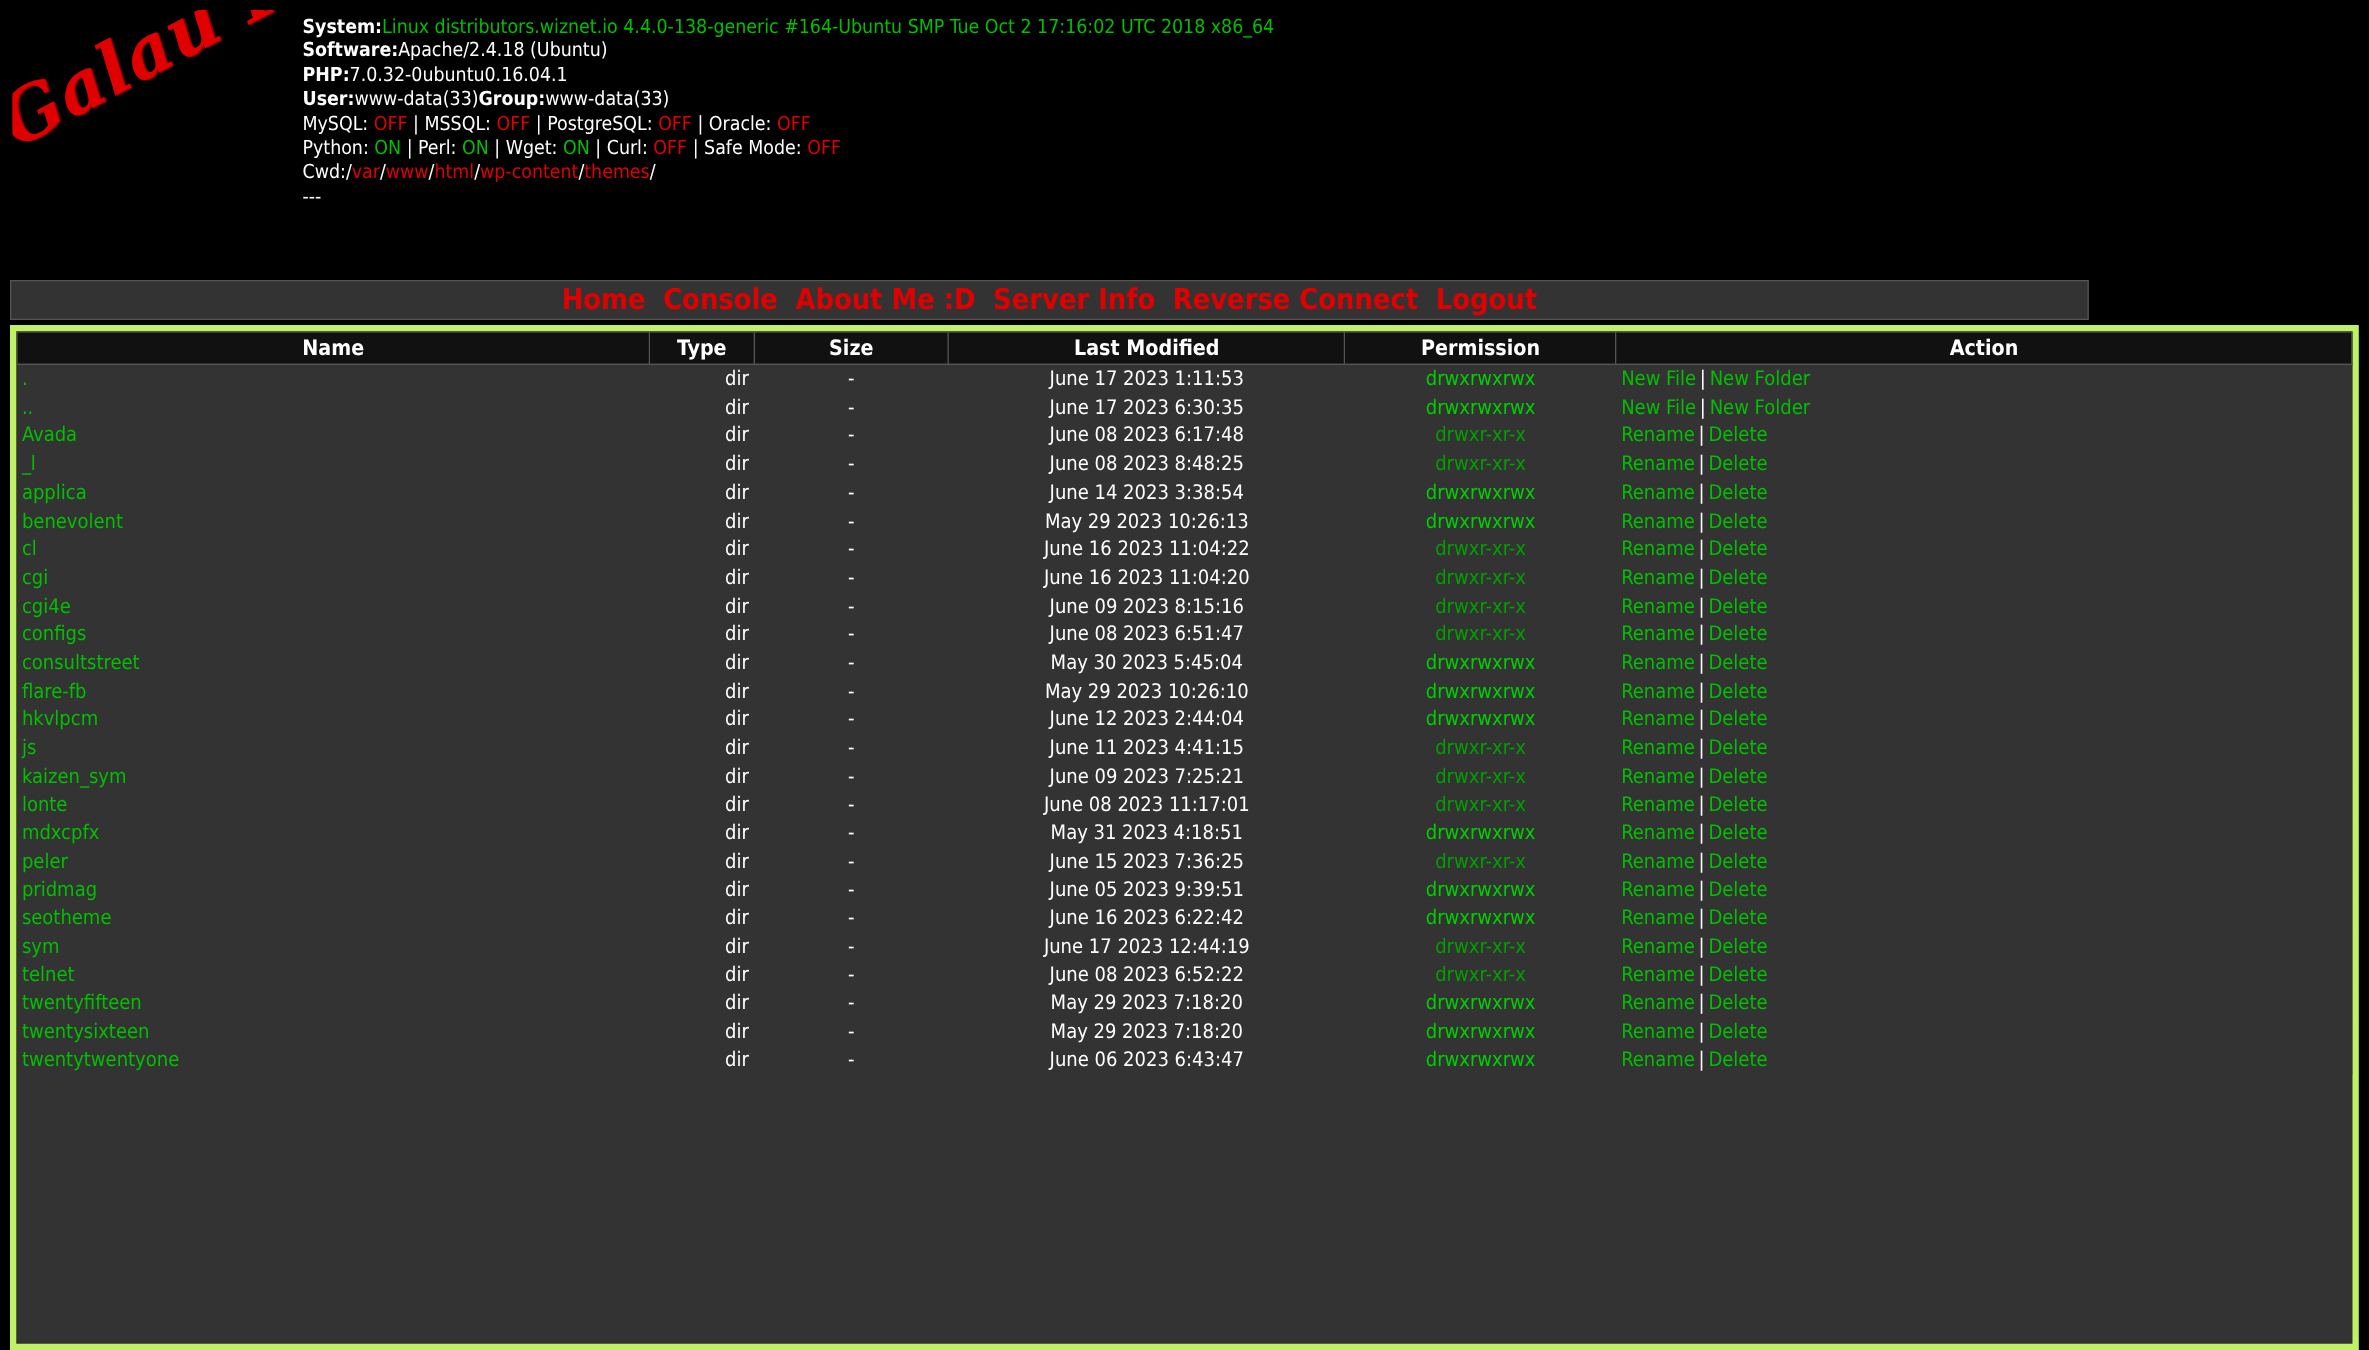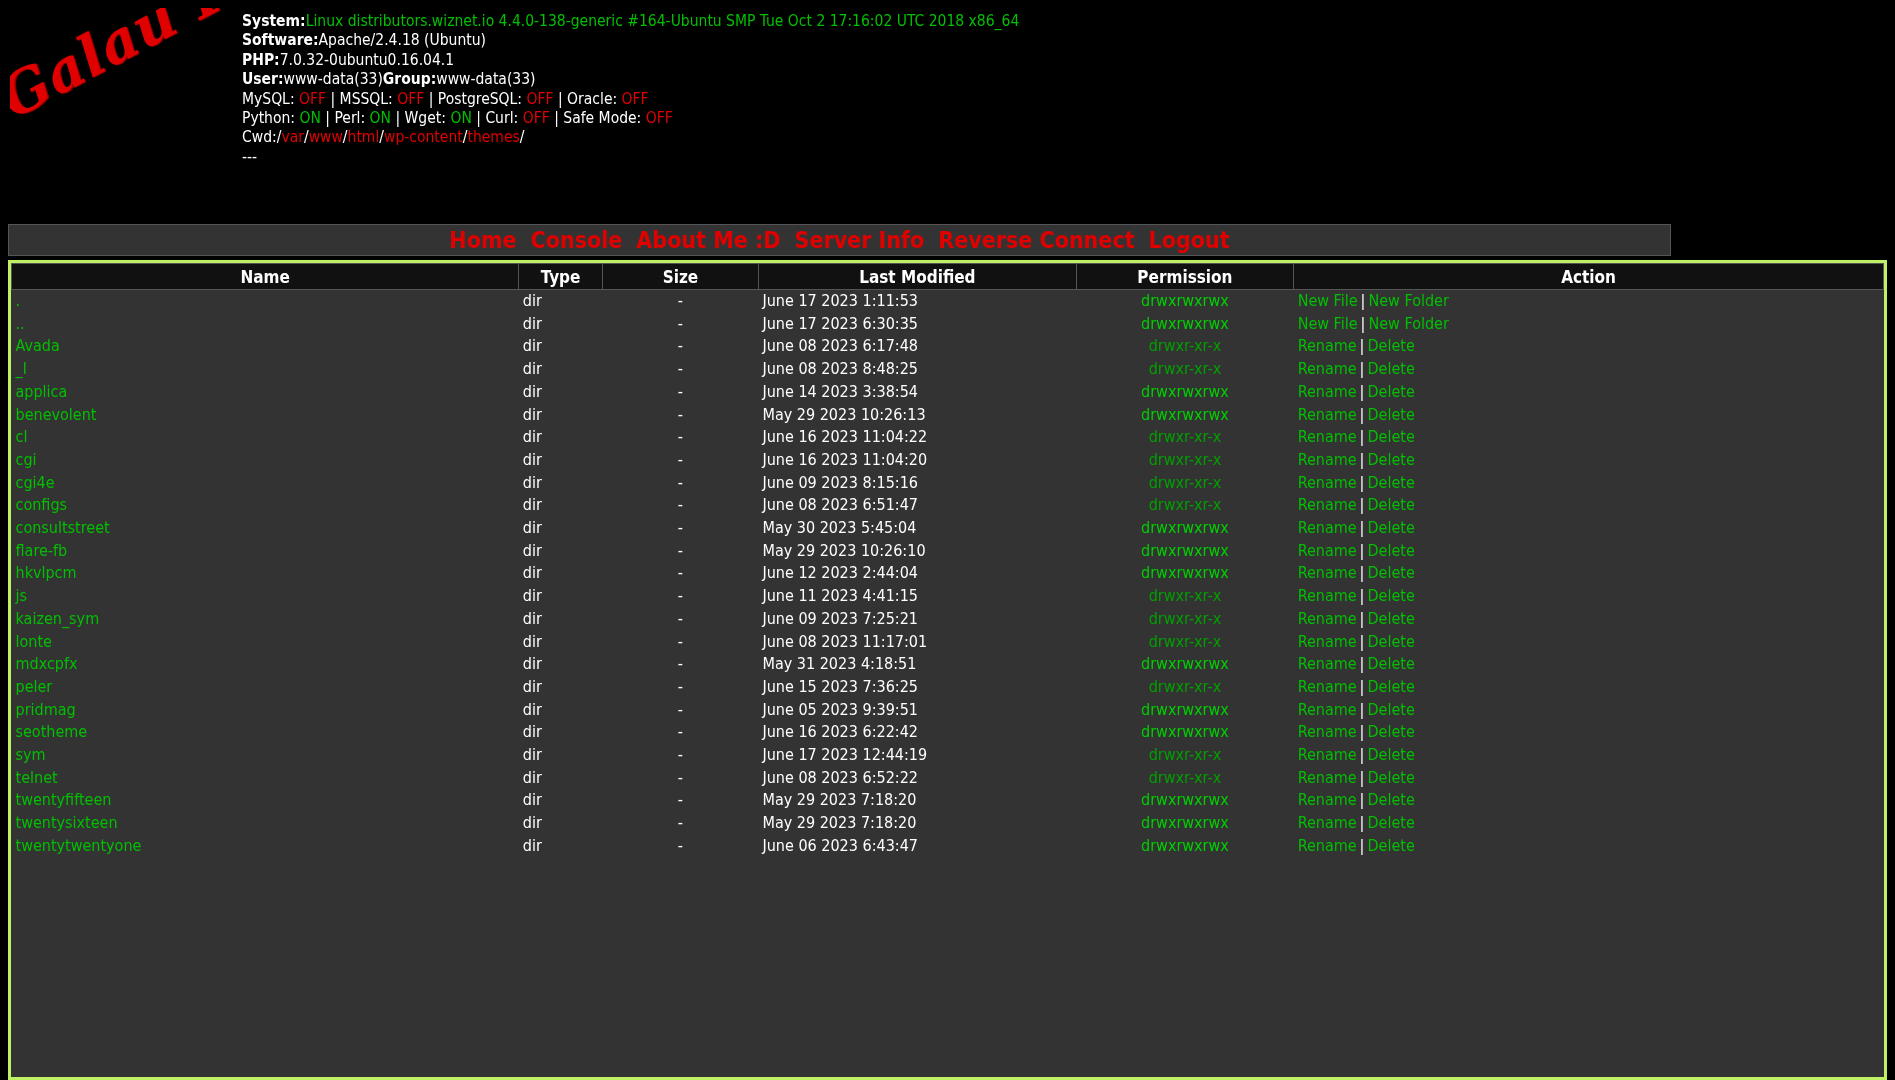--- a/index.html
+++ b/index.html
@@ -89,21 +89,21 @@
   }
 
   
   .tablewrap {
     position: absolute;
     left: 8px; top: 260px;
     width: 1879px;
     height: 820px;
     overflow: hidden;
     background: #333333;
-    border: 3px solid #bef264;
+    border: 5px solid #bef264;
   }
   table.fm {
     width: 100%;
     border-collapse: collapse;
     table-layout: fixed;
   }
   table.fm thead th {
     background: #111111;
     color: #ffffff;
     font-weight: bold;
@@ -120,23 +120,23 @@
     height: 22.7px;
     line-height: 22.7px;
     padding: 0 4px;
     border: 0;
     color: #ffffff;
     white-space: nowrap;
     overflow: hidden;
     font-family: "DejaVu Sans Condensed", "Liberation Sans Narrow", "Liberation Sans", sans-serif;
   }
   td.c-name { text-align: left; padding-left: 8px; }
-  td.c-type { text-align: left; color: #ffffff; }
+  td.c-type { text-align: right; color: #ffffff; }
   td.c-size { text-align: center; color: #ffffff; }
-  td.c-mod  { color: #ffffff; }
+  td.c-mod  { text-align: center; color: #ffffff; }
   td.c-perm { text-align: center; }
   td.c-act  { text-align: left; padding-left: 12px; }
 
   a.link {
     color: #00c000;
     text-decoration: none;
   }
   .perm-open { color: #00d000; }
   .perm-ro  { color: #00a000; }
   .pipe { color: #ffffff; padding: 0 3px; }

